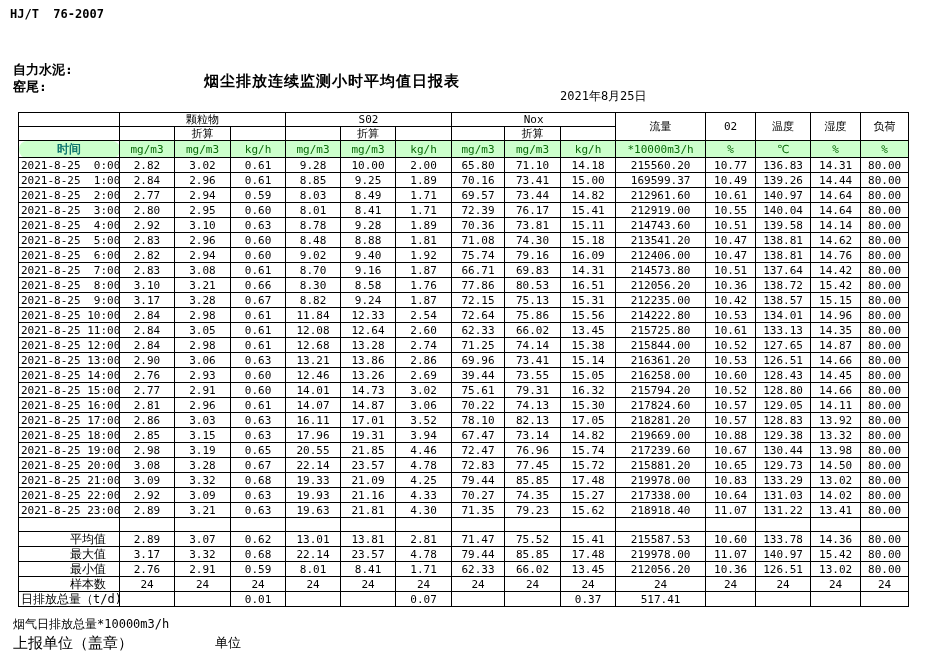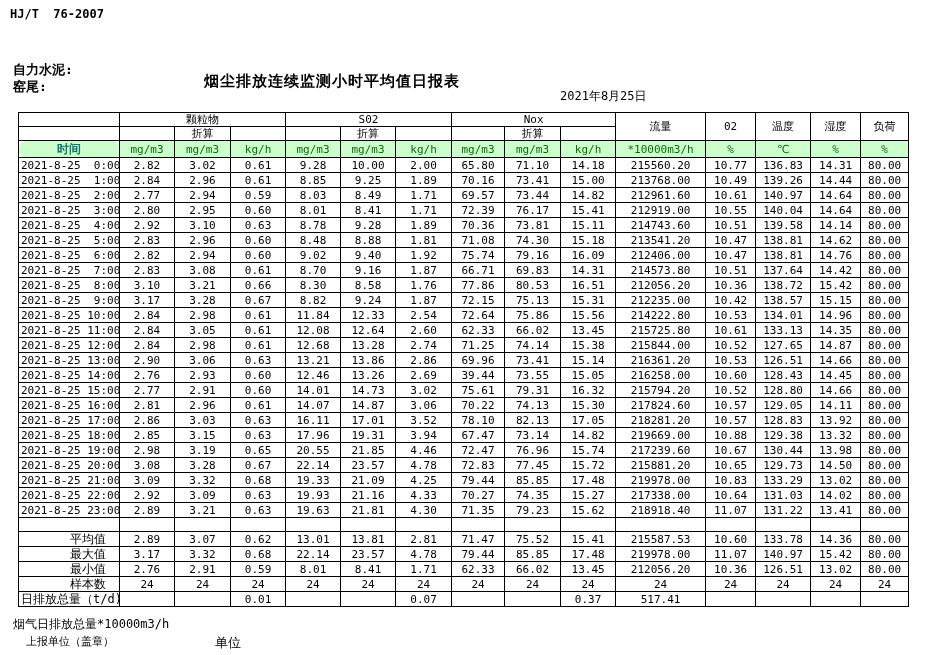--- a/index.html
+++ b/index.html
@@ -15,21 +15,21 @@
   #report-date{left:560px;top:88px;font-size:12px;}
   #report-table{position:absolute;left:18px;top:112px;border-collapse:collapse;table-layout:fixed;width:890px;font-size:11px;}
   #report-table td{border:1px solid #000;padding:0 2px;height:14px;line-height:13px;text-align:center;overflow:hidden;white-space:pre;}
   #report-table thead td{height:13px;}
   #report-table tr.unit-row td{background:#ccffcc;color:#0a6b0a;height:16px;}
   #report-table tr.unit-row td.time-head{color:#0f766e;font-weight:bold;font-size:12px;border-radius:8px;}
   #report-table td.time-cell{text-align:right;padding-right:4px;}
   #report-table td.label-cell{text-align:right;padding-right:13px;font-size:12px;}
   #report-table tr.spacer-row td{height:13px;}
   #footer-note{left:13px;top:616px;font-size:12px;}
-  #report-unit{left:26px;top:634px;font-size:11px;}
+  #report-unit{left:13px;top:634px;font-size:15px;}
   #unit-label{left:215px;top:634px;font-size:13px;}
 </style>
 </head>
 <body>
 
 <div class="abs" id="doc-code">HJ/T  76-2007</div>
 <div class="abs" id="report-title">烟尘排放连续监测小时平均值日报表</div>
 <div class="abs" id="company-name">自力水泥:</div>
 <div class="abs" id="location-name">窑尾:</div>
 <div class="abs" id="report-date">2021年8月25日</div>
@@ -116,21 +116,21 @@
         <td class="time-cell">2021-8-25  1:00</td>
         <td>2.84</td>
         <td>2.96</td>
         <td>0.61</td>
         <td>8.85</td>
         <td>9.25</td>
         <td>1.89</td>
         <td>70.16</td>
         <td>73.41</td>
         <td>15.00</td>
-        <td>213768.00</td>
+        <td>169599.37</td>
         <td>10.49</td>
         <td>139.26</td>
         <td>14.44</td>
         <td>80.00</td>
       </tr>
       <tr>
         <td class="time-cell">2021-8-25  2:00</td>
         <td>2.77</td>
         <td>2.94</td>
         <td>0.59</td>

